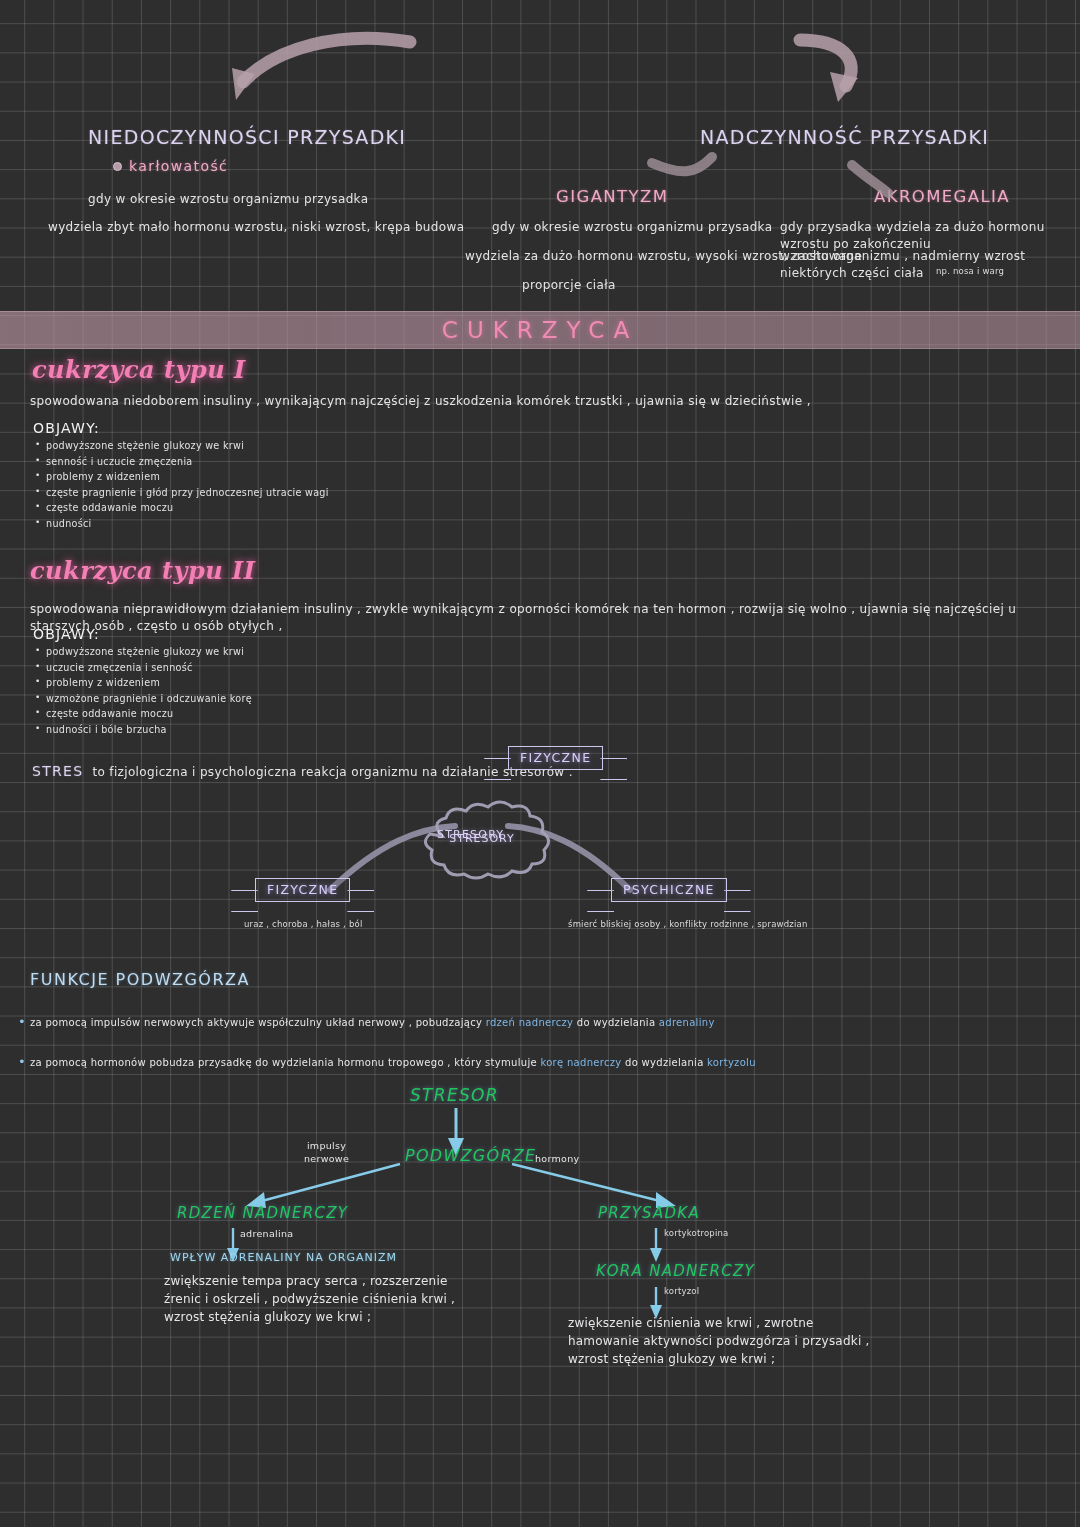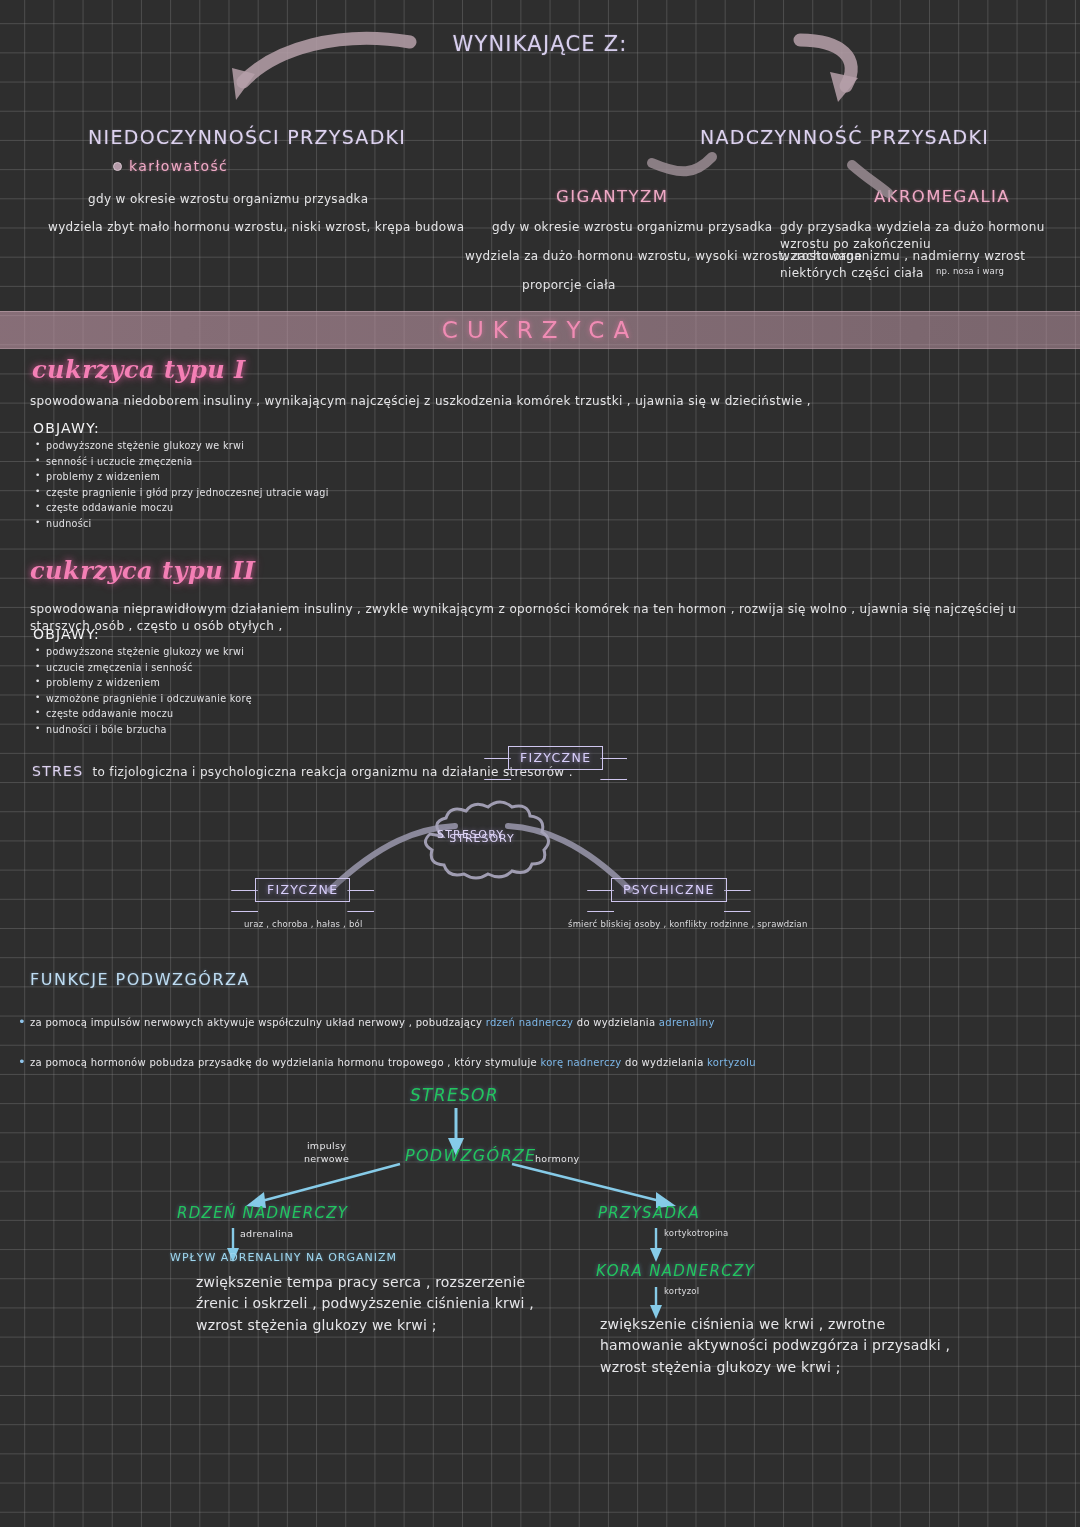--- a/index.html
+++ b/index.html
@@ -106,41 +106,40 @@
     content:"•";position:absolute;left:0;top:-3px;color:#8fc4ea;font-size:13px;
   }
   .hl{color:#7db7e8;}
   .diagram-node{
     color:#22c55e;letter-spacing:1.3px;
     text-shadow:0 0 4px rgba(120,200,235,.45);
     white-space:nowrap;
     font-style:italic;
   }
   .diag-lbl{color:#e6e6e9;font-size:9.5px;letter-spacing:.3px;white-space:nowrap;}
-  .diag-sub{color:#e6e6e9;font-size:14px;letter-spacing:.2px;line-height:1.52;margin-left:32px;}
+  .diag-sub{color:#e6e6e9;font-size:12px;letter-spacing:.2px;line-height:1.52;}
   .cyan-cap{color:#9fd6ef;font-size:11px;letter-spacing:1px;white-space:nowrap;
     text-shadow:0 0 3px rgba(120,200,235,.4);}
   .bulletdot{
     width:7px;height:7px;border-radius:50%;
     background:#b49aa8;border:1px solid #d8c6d0;display:inline-block;
   }
   svg{overflow:visible;}
 </style>
 </head>
 <body>
 
 <svg class="abs" style="left:0;top:0;width:1080px;height:130px;">
   <path d="M410 42 C 340 30, 275 48, 243 82" stroke="#b6a0a9" stroke-width="13" fill="none" stroke-linecap="round" opacity="0.85"></path>
   <path d="M255 74 L236 100 L232 68 Z" fill="#b6a0a9" opacity="0.85"></path>
   <path d="M800 40 C 840 40, 862 58, 846 86" stroke="#b6a0a9" stroke-width="13" fill="none" stroke-linecap="round" opacity="0.85"></path>
   <path d="M858 78 L838 102 L830 72 Z" fill="#b6a0a9" opacity="0.85"></path>
 </svg>
 
 <div class="abs hdr-title" style="left:300px;top:32px;width:480px;">
-  <div>WYNIKAJĄCE Z:</div>
 </div>
 
 <div class="abs sect-head" style="left:88px;top:126px;">NIEDOCZYNNOŚCI  PRZYSADKI</div>
 
 <div class="abs" style="left:113px;top:158px;display:flex;align-items:center;gap:7px;">
   <span class="bulletdot"></span>
   <span class="pink-head" style="font-size:14px;">karłowatość</span>
 </div>
 
 <div class="abs body-txt" style="left:88px;top:191px;">gdy w okresie wzrostu organizmu  przysadka</div>

